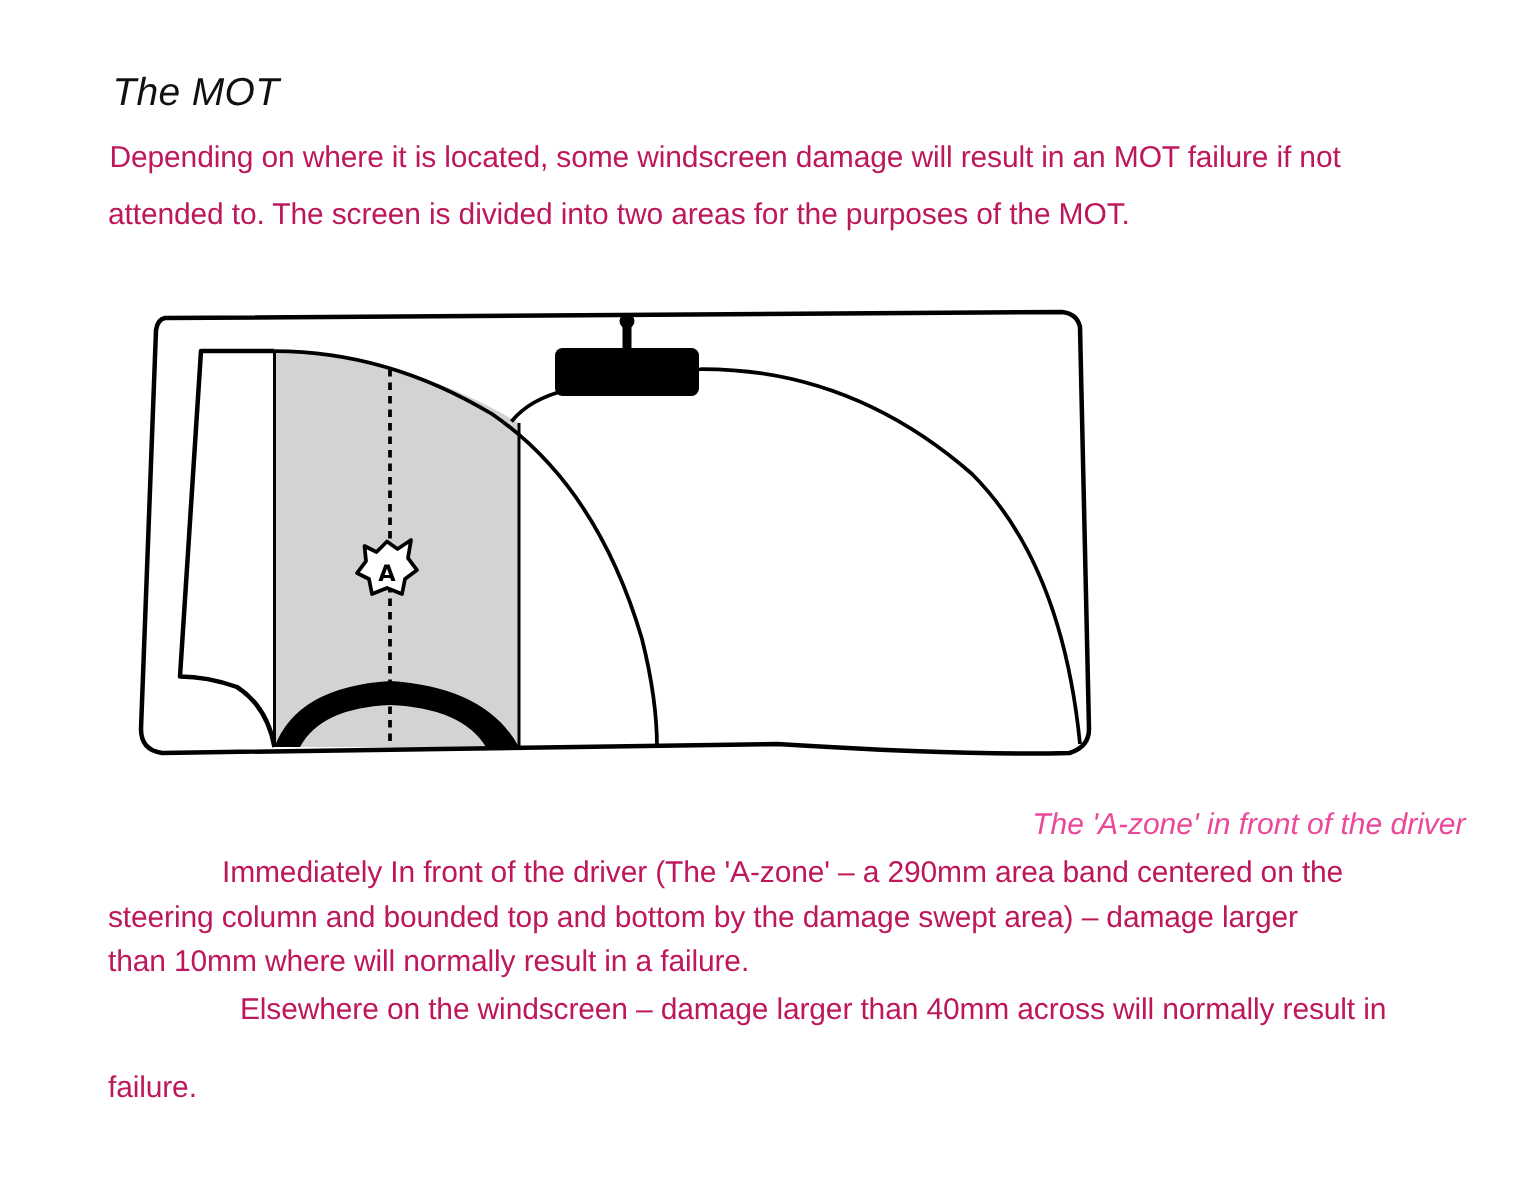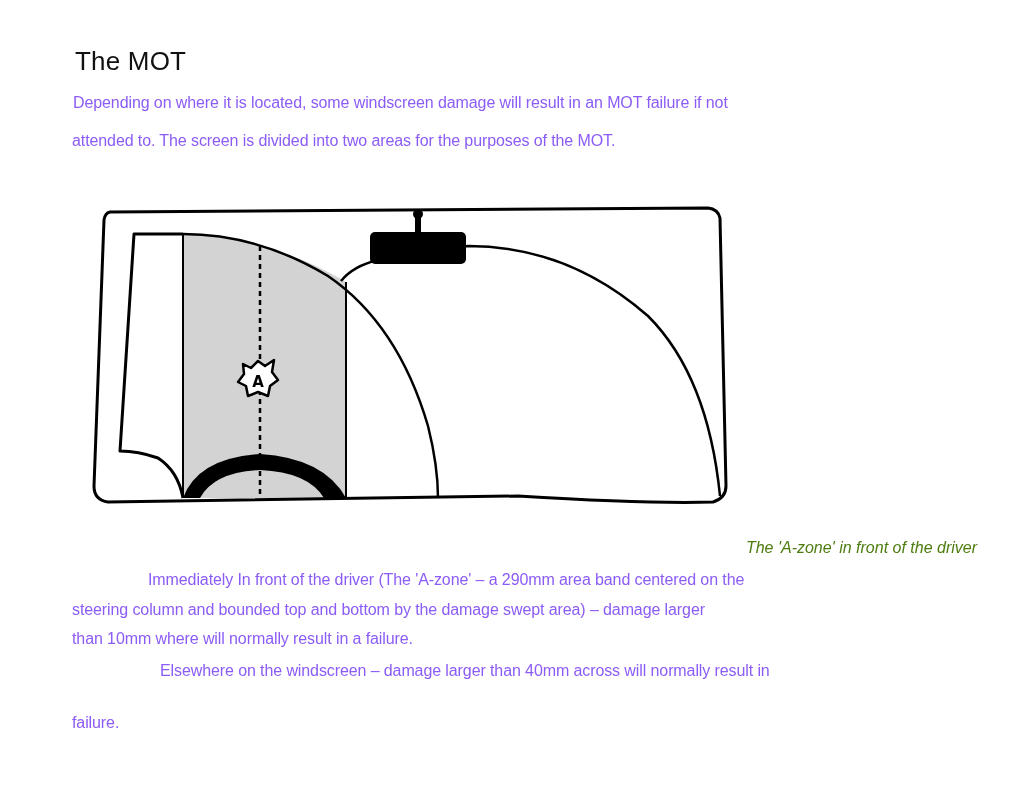--- a/index.html
+++ b/index.html
@@ -17,46 +17,47 @@
     }
     .title {
       position: absolute;
       left: 75px;
       top: 46px;
       font-size: 26px;
       letter-spacing: 0.2px;
       color: #111;
       margin: 0;
       font-weight: normal;
+      font-style: italic;
     }
     .line {
       position: absolute;
-      font-size: 16px;
+      font-size: 20px;
       white-space: nowrap;
-      color: #8b5cf6;
+      color: #be185d;
       letter-spacing: -0.1px;
     }
     .intro1 { left: 73px; top: 94px; }
     .intro2 { left: 72px; top: 132px; }
 
     .diagram {
       position: absolute;
       left: 88px;
       top: 196px;
       width: 672px;
       height: 324px;
     }
 
     .caption {
       position: absolute;
       right: 47px;
       top: 539px;
-      font-size: 16px;
+      font-size: 20px;
       font-style: italic;
-      color: #4d7c0f;
+      color: #ec4899;
       white-space: nowrap;
     }
 
     .p1a { left: 148px; top: 571px; }
     .p1b { left: 72px;  top: 601px; }
     .p1c { left: 72px;  top: 630px; }
     .p2a { left: 160px; top: 662px; }
     .p2b { left: 72px;  top: 694px; margin-top: 20px; }
   </style>
 </head>

